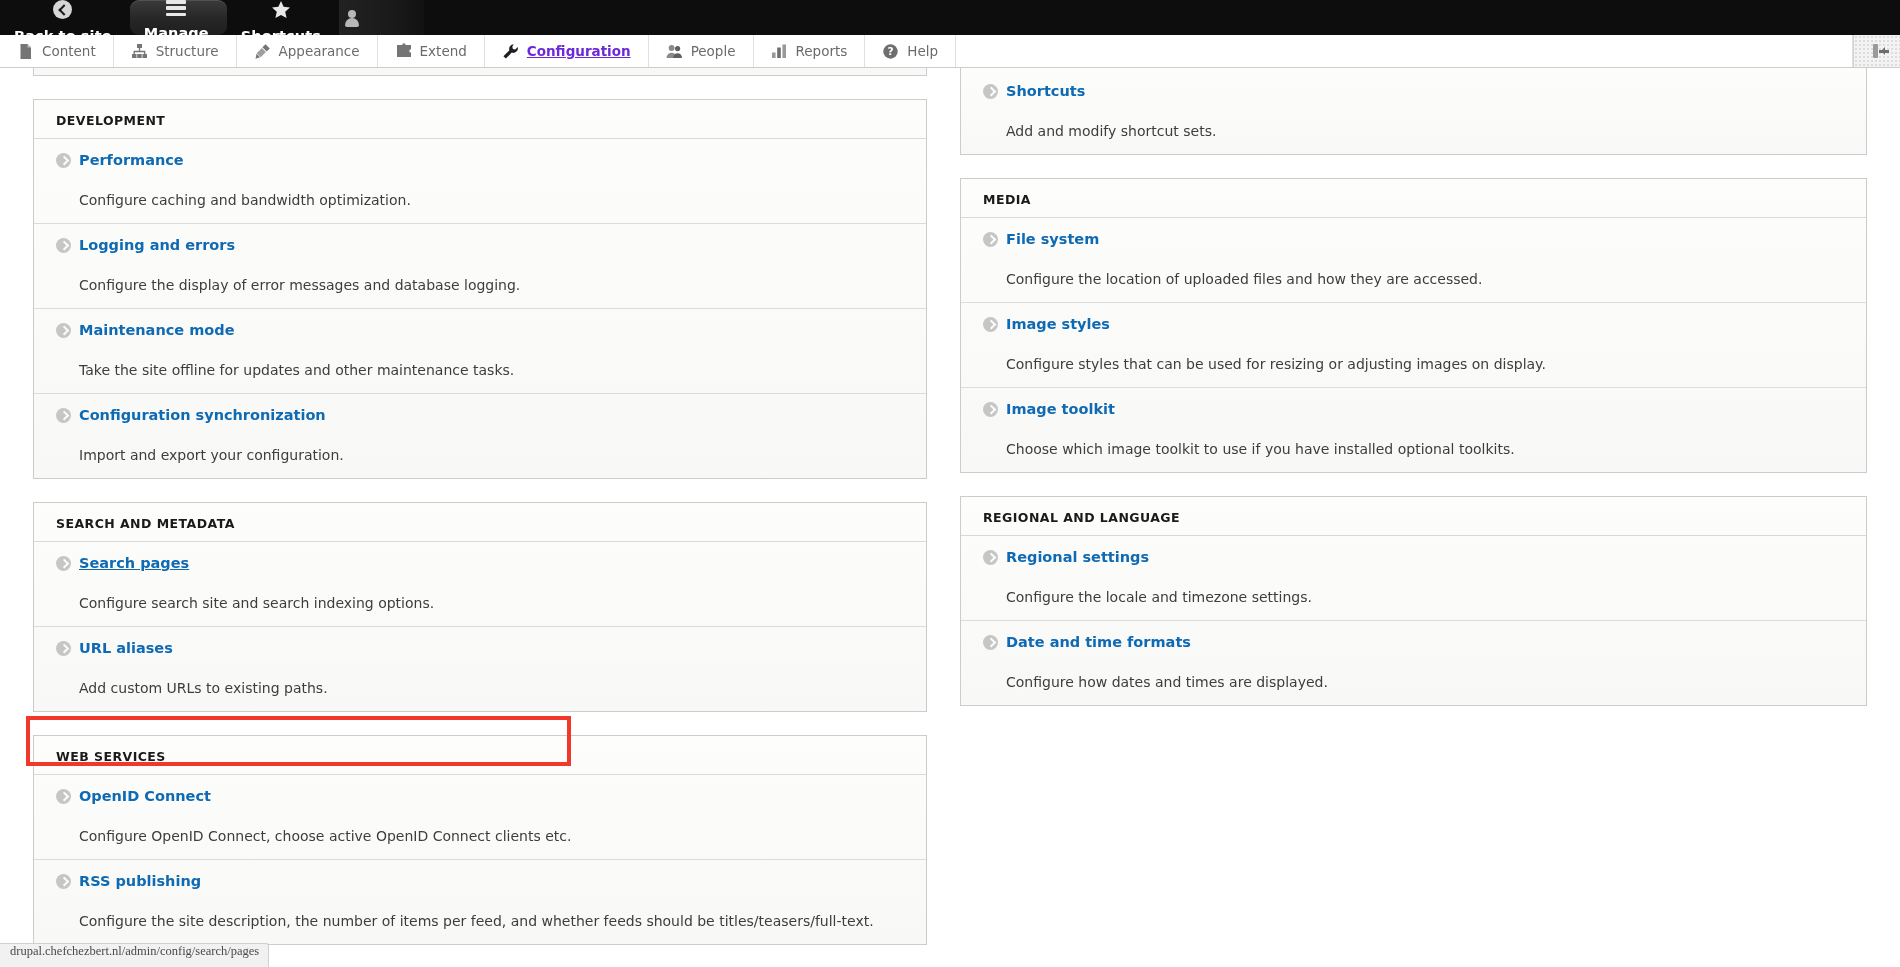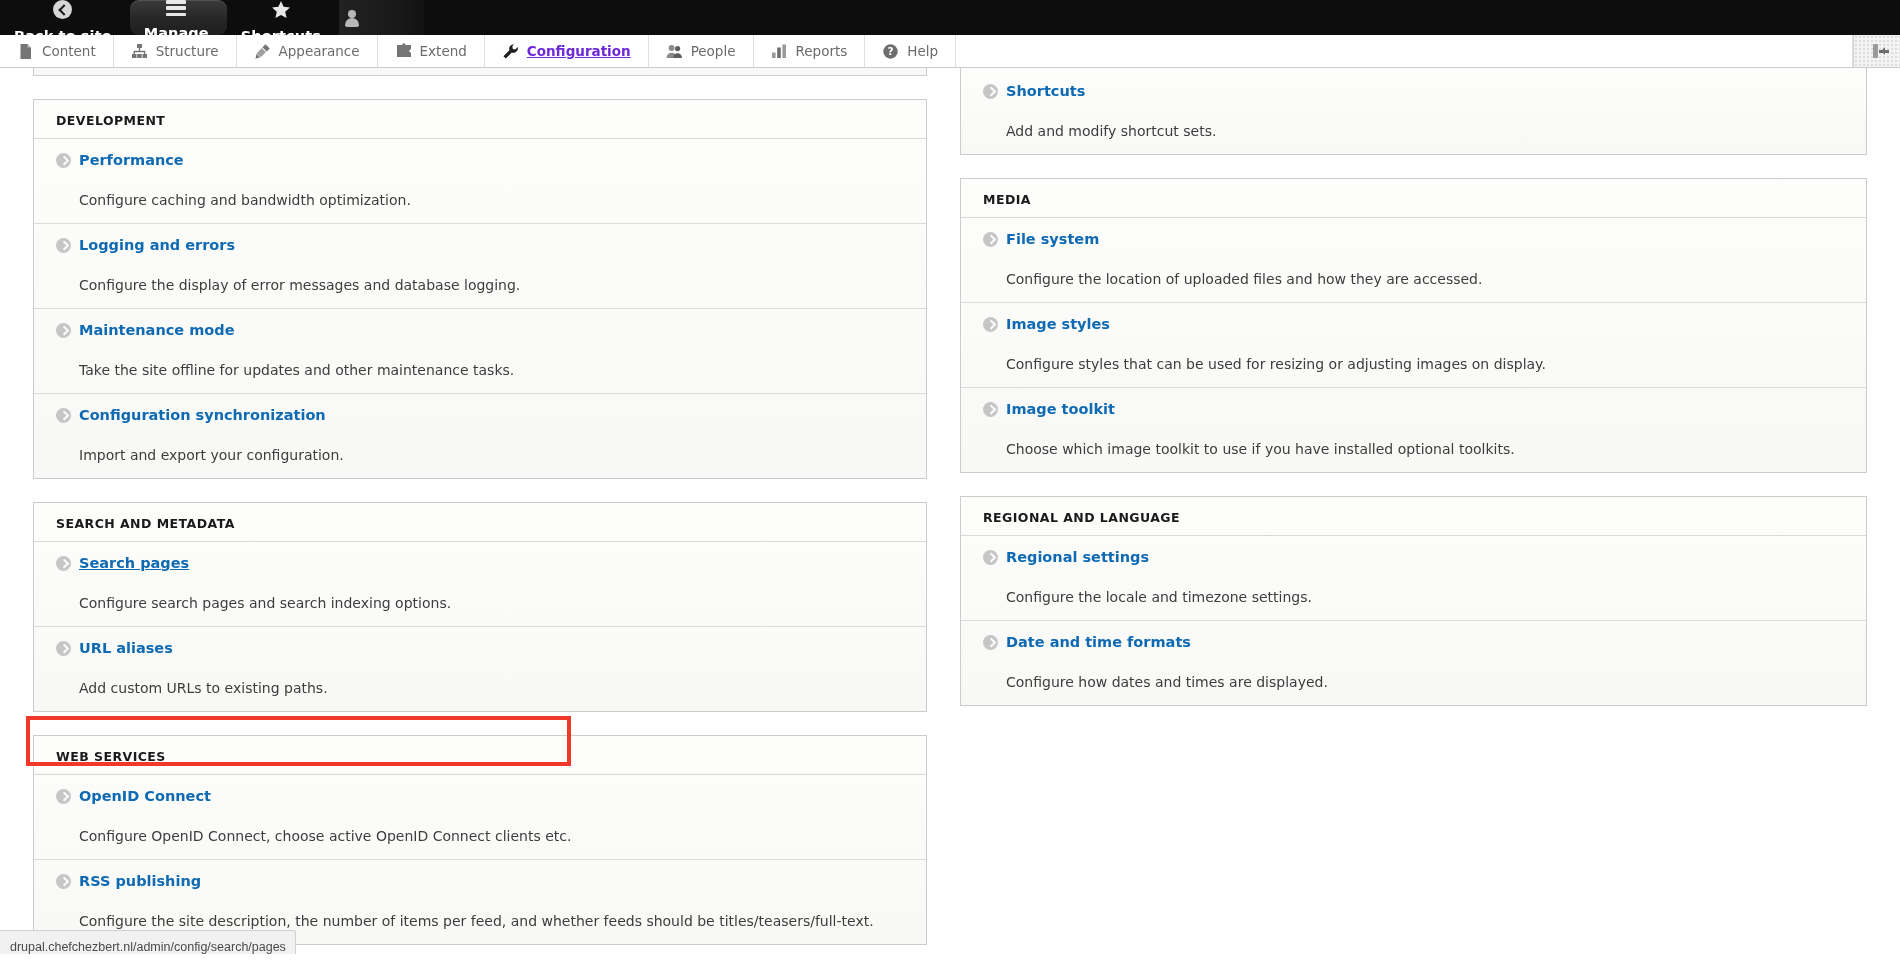--- a/index.html
+++ b/index.html
@@ -217,34 +217,34 @@
     position: absolute;
     border: 4px solid #f0392b;
     pointer-events: none;
     z-index: 40;
   }
 
   
   .statusbar {
     position: absolute;
     left: 0;
-    bottom: 13px;
+    bottom: 0;
     height: 24px;
     background: #f1f1f1;
     border: 1px solid #d0d0d0;
     border-left: none;
     border-bottom: none;
     border-top-right-radius: 3px;
     display: flex;
-    align-items: flex-end;
+    align-items: flex-start;
     padding: 0 9px 0 10px;
     font-size: 12.5px;
     color: #4a4a4a;
     z-index: 60;
-    font-family: Liberation Sans, sans-serif;
+    font-family: Liberation Serif, serif;
   }
 </style>
 </head>
 <body>
 
 <div class="toolbar-top">
 
   <div class="tb-item">
     <span class="ico-back"></span>
     <span>Back to site</span>
@@ -412,21 +412,21 @@
       </div>
 
       <div class="panel">
         <div class="panel-title">SEARCH AND METADATA</div>
 
         <div class="item">
           <a class="item-link hovered" href="#">
             <span class="chev"></span>
             <span class="item-label">Search pages</span>
           </a>
-          <div class="item-desc">Configure search pages and search indexing options.</div>
+          <div class="item-desc">Configure search site and search indexing options.</div>
         </div>
 
         <div class="item">
           <a class="item-link" href="#">
             <span class="chev"></span>
             <span class="item-label">URL aliases</span>
           </a>
           <div class="item-desc">Add custom URLs to existing paths.</div>
         </div>
       </div>

